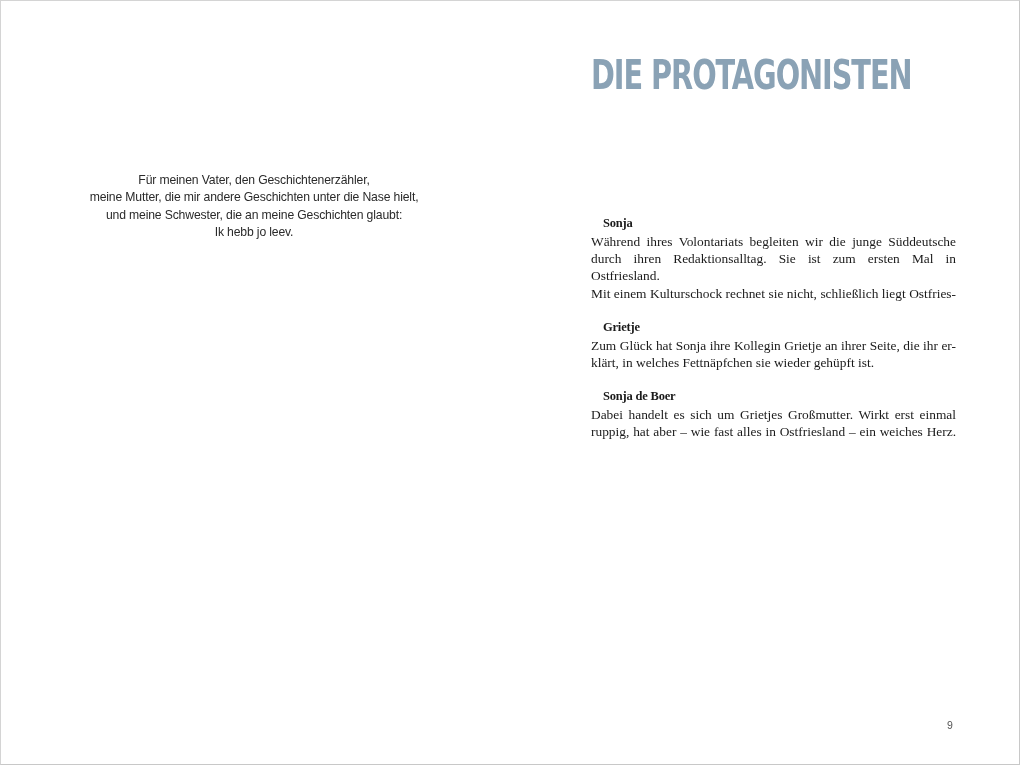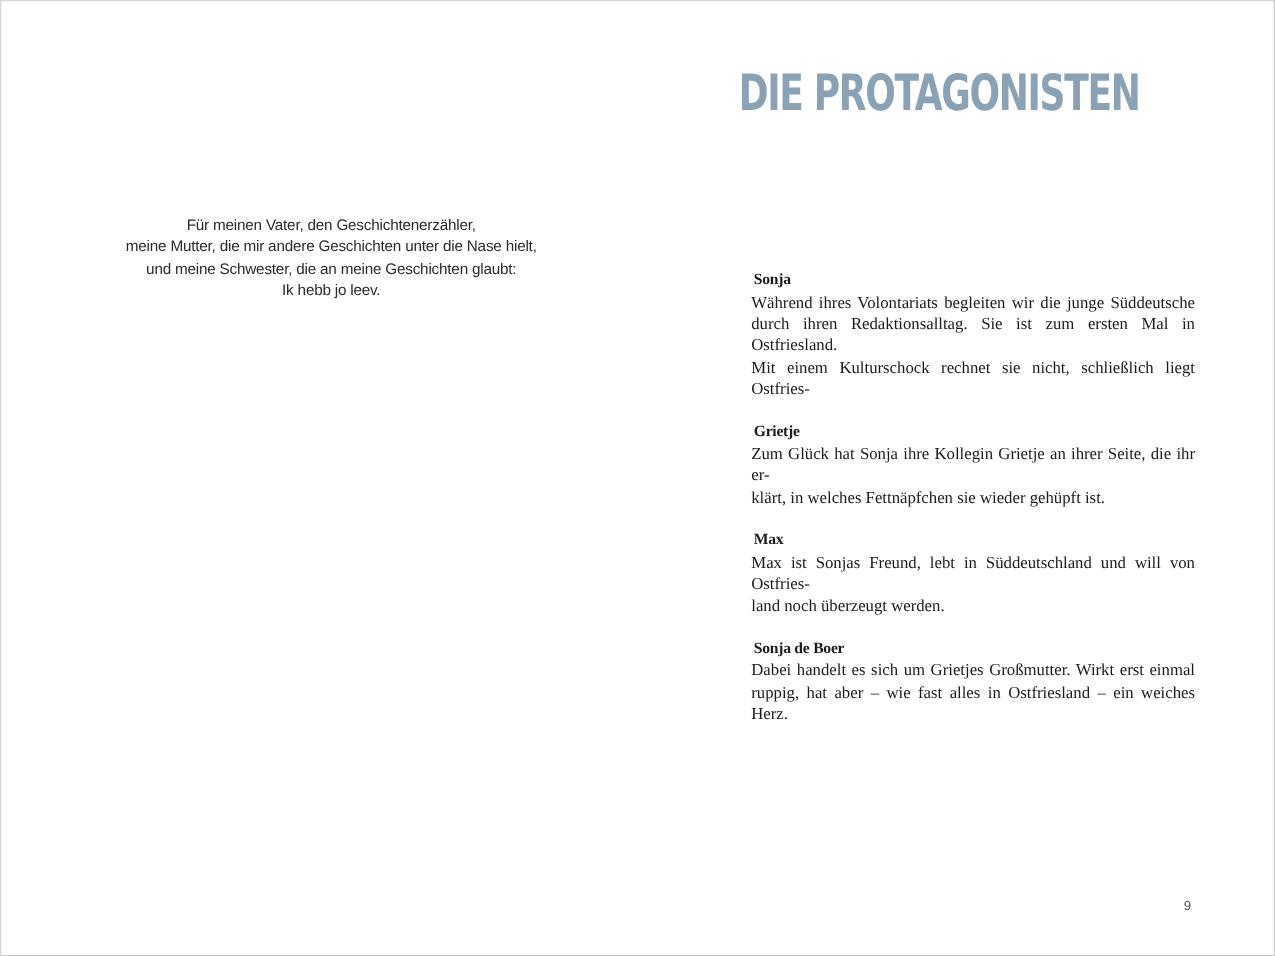--- a/index.html
+++ b/index.html
@@ -18,21 +18,21 @@
       left: 0; top: 0;
       width: 1018px;
       height: 763px;
       border: 1px solid #c8c8c8;
       border-top-color: #d4d4d4;
       border-left-color: #d4d4d4;
       background: #ffffff;
     }
     .dedication {
       position: absolute;
-      left: 94px;
+      left: 83px;
       top: 171px;
       width: 340px;
       text-align: center;
       font-family: "Liberation Sans", sans-serif;
       font-size: 12.2px;
       line-height: 17.3px;
       color: #2a2a2a;
       letter-spacing: -0.15px;
     }
     .dedication .line {
@@ -74,21 +74,20 @@
       margin-left: 12px;
     }
     .character-desc {
       display: block;
       font-family: "Liberation Serif", serif;
       font-size: 13.4px;
       line-height: 17.4px;
       color: #1a1a1a;
       text-align: justify;
       hyphens: manual;
-      margin-left: 10px;
     }
     .character-desc .line {
       display: block;
       text-align: justify;
       text-align-last: justify;
     }
     .character-desc .line.last {
       text-align-last: left;
     }
     .page-number {
@@ -126,27 +125,20 @@
     </div>
 
     <div class="character">
       <span class="character-name">Grietje</span>
       <div class="character-desc">
         <span class="line">Zum Glück hat Sonja ihre Kollegin Grietje an ihrer Seite, die ihr er-</span>
         <span class="line last">klärt, in welches Fettnäpfchen sie wieder gehüpft ist.</span>
       </div>
     </div>
 
-    <div class="character">
-      <span class="character-name">Max</span>
-      <div class="character-desc">
-        <span class="line">Max ist Sonjas Freund, lebt in Süddeutschland und will von Ostfries-</span>
-        <span class="line last">land noch überzeugt werden.</span>
-      </div>
-    </div>
 
     <div class="character">
       <span class="character-name">Sonja de Boer</span>
       <div class="character-desc">
         <span class="line">Dabei handelt es sich um Grietjes Großmutter. Wirkt erst einmal</span>
         <span class="line">ruppig, hat aber – wie fast alles in Ostfriesland – ein weiches Herz.</span>
       </div>
     </div>
 
   </div>

